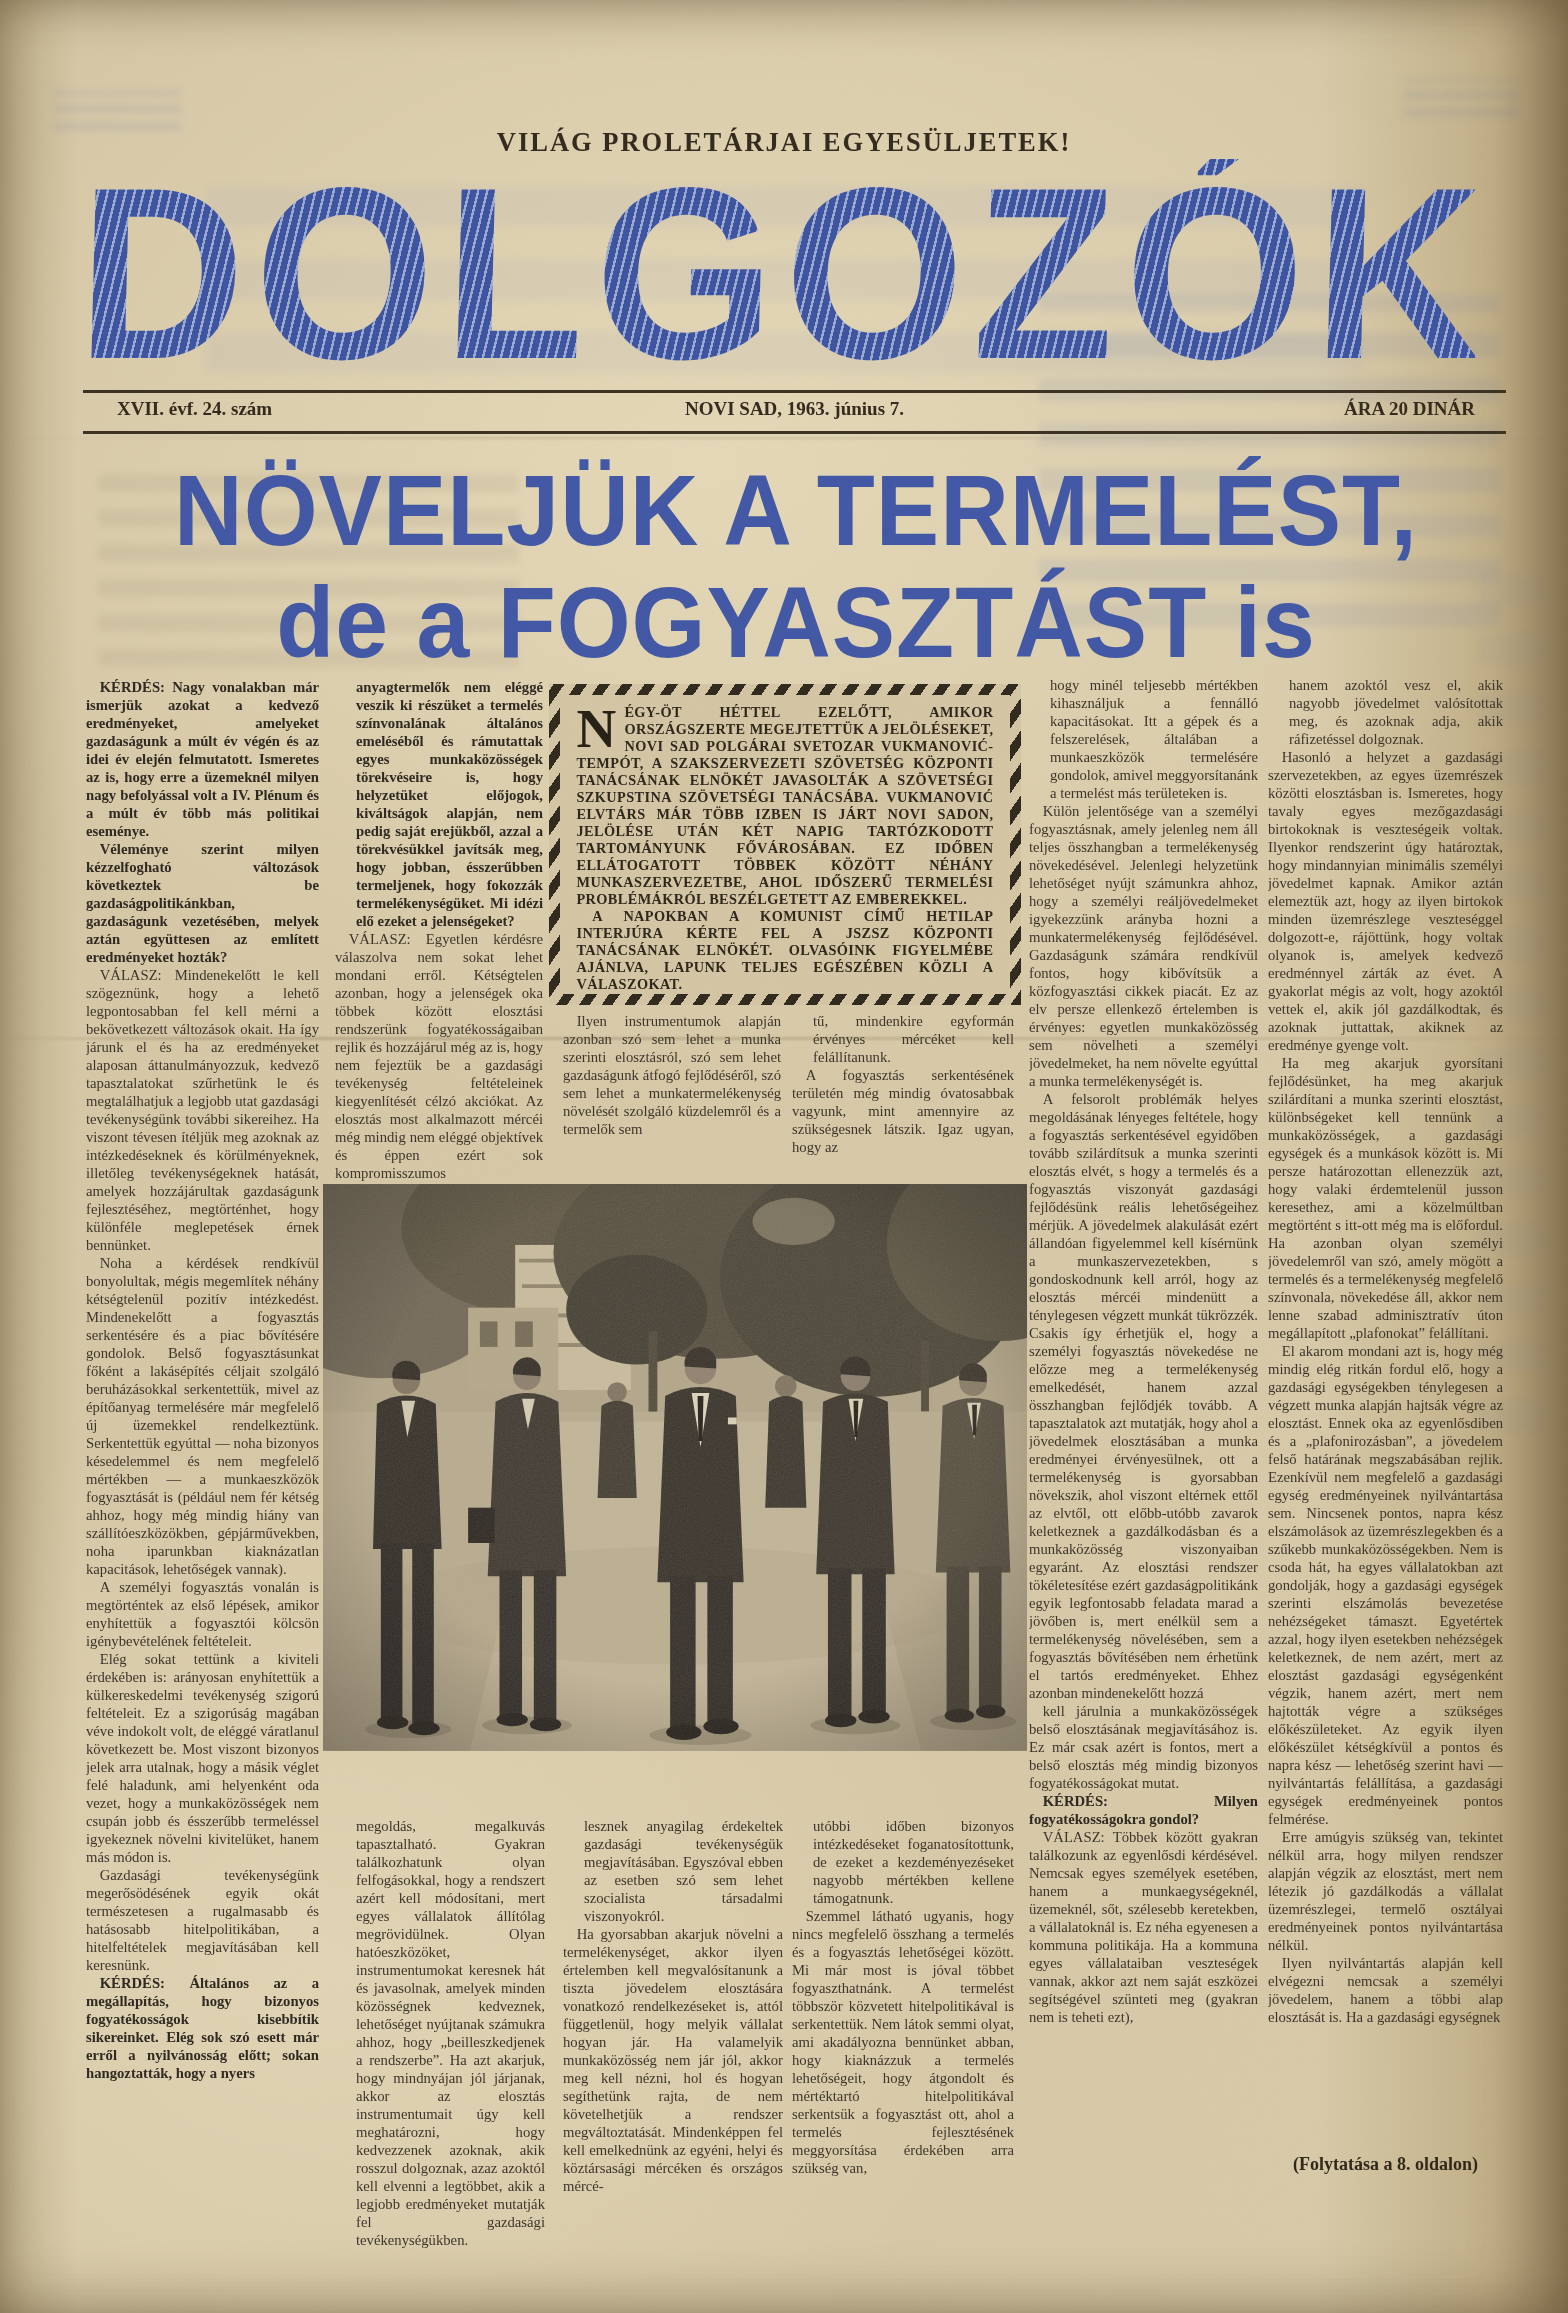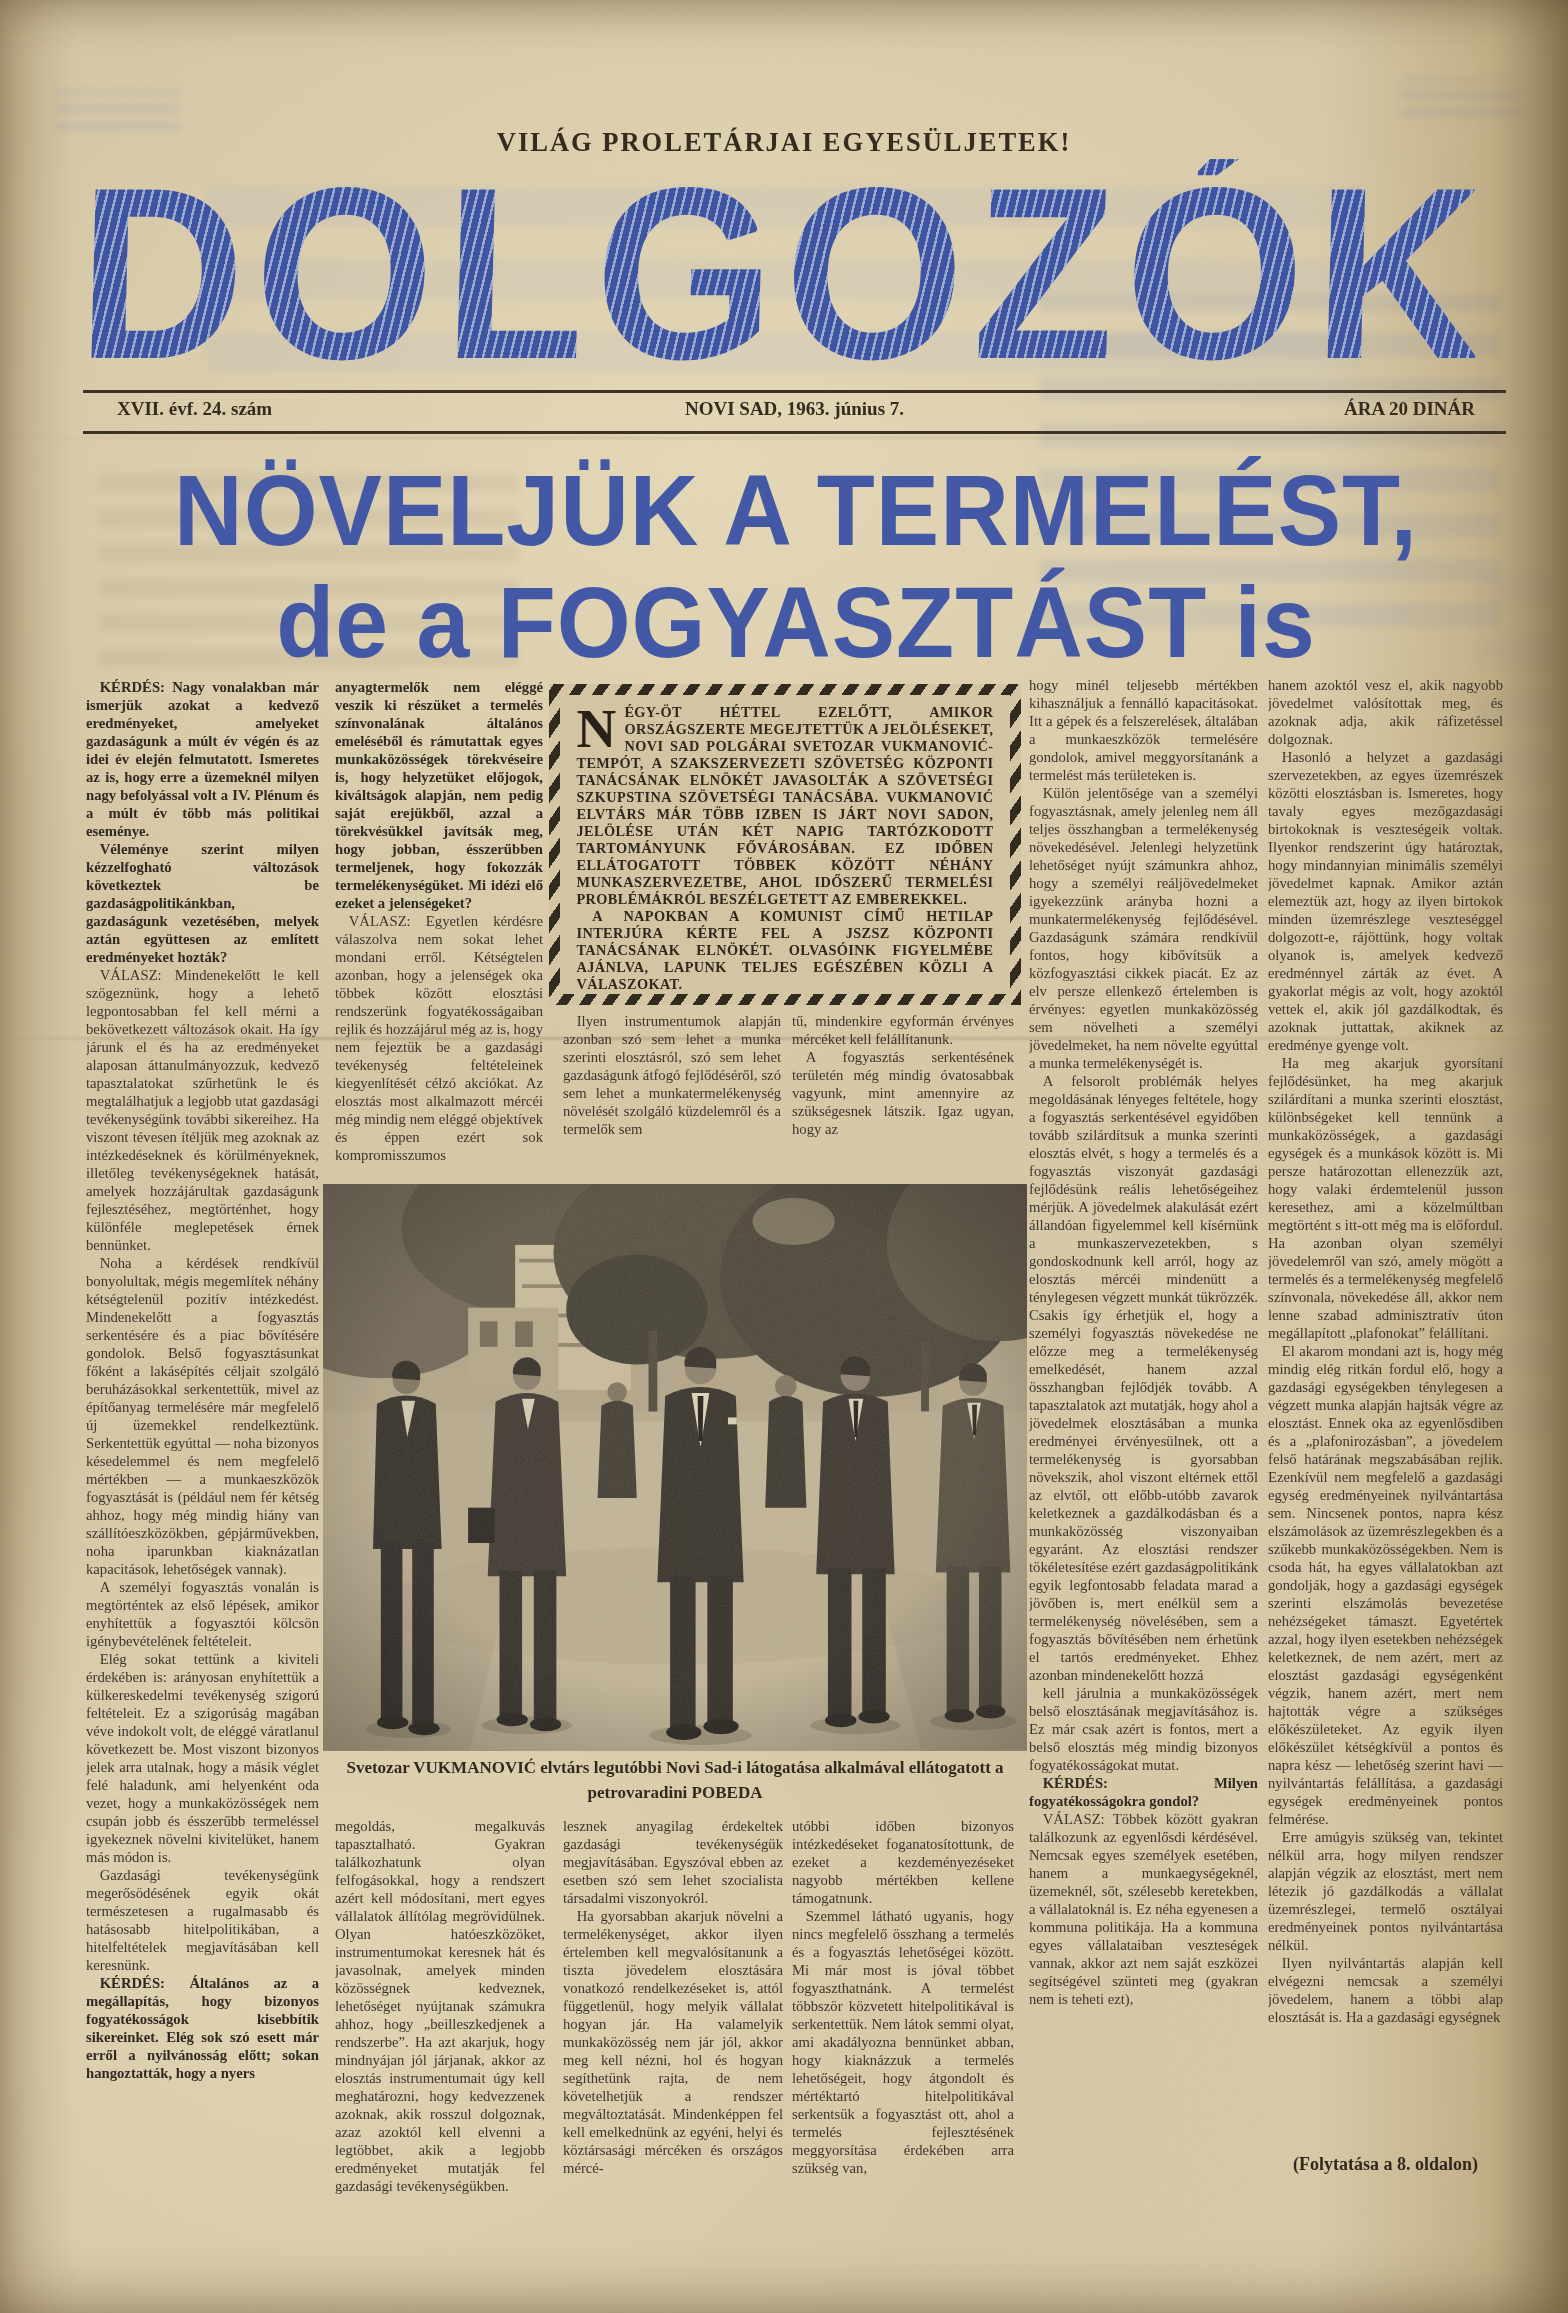--- a/index.html
+++ b/index.html
@@ -54,21 +54,21 @@
   .headline{position:absolute;left:0;top:443px;width:100%;margin:12px;text-align:center;
     font-family:"Liberation Sans",sans-serif;color:#4157a6;}
   .hl1,.hl2{display:block;font-weight:bold;letter-spacing:1px;transform:scaleY(1.05);}
   .hl1{font-size:95px;line-height:110px;}
   .hl2{font-size:95px;line-height:110px;margin-top:2px;}
 
   .col{position:absolute;overflow:hidden;font-size:14.7px;line-height:18px;
     text-align:justify;color:#3a332a;hyphens:auto;-webkit-hyphens:auto;overflow-wrap:break-word;}
   .col p{margin:0;text-indent:13.7px;}
   .col p.b{font-weight:bold;color:#2d2720;}
-  .col.cont > p:first-child{text-indent:0;}
+  .col.cont > p:first-child{text-indent:0;margin-left:21px;}
   .c1{left:86px;top:678px;width:233px;height:1517px;}
   .c2t{left:335px;top:678px;width:208px;height:504px;}
   .c3m{left:563px;top:1012px;width:218px;height:169px;}
   .c4m{left:792px;top:1012px;width:222px;height:169px;}
   .c2b{left:335px;top:1817px;width:210px;height:482px;}
   .c3b{left:563px;top:1817px;width:220px;height:482px;}
   .c4b{left:792px;top:1817px;width:222px;height:482px;}
   .c5{left:1029px;top:676px;width:229px;height:1623px;}
   .c6{left:1268px;top:676px;width:235px;height:1468px;}
 
@@ -258,21 +258,20 @@
         <rect x="6" y="390" width="23" height="146" fill="#453e33"></rect>
         <ellipse cx="-14" cy="542" rx="15" ry="7" fill="#2a251f"></ellipse>
         <ellipse cx="18" cy="538" rx="15" ry="7" fill="#2a251f"></ellipse>
       </g>
       <rect width="718" height="578" filter="url(#grainF)" opacity="0.55"></rect>
       <rect width="718" height="578" fill="url(#vign)"></rect>
     </svg>
   </div>
 
   <div class="caption">
-    <div>Svetozar VUKMANOVIĆ elvtárs legutóbbi Novi Sad-i látogatása alkalmával ellátogatott a petrovaradini POBEDA</div>
   </div>
 
   <div class="col c2b cont">
       <p>megoldás, megalkuvás tapasztalható. Gyakran találkozhatunk olyan felfogásokkal, hogy a rendszert azért kell módosítani, mert egyes vállalatok állítólag megrövidülnek. Olyan hatóeszközöket, instrumentumokat keresnek hát és javasolnak, amelyek minden közösségnek kedveznek, lehetőséget nyújtanak számukra ahhoz, hogy „beilleszkedjenek a rendszerbe”. Ha azt akarjuk, hogy mindnyájan jól járjanak, akkor az elosztás instrumentumait úgy kell meghatározni, hogy kedvezzenek azoknak, akik rosszul dolgoznak, azaz azoktól kell elvenni a legtöbbet, akik a legjobb eredményeket mutatják fel gazdasági tevékenységükben.</p>
     </div>
   <div class="col c3b cont">
       <p>lesznek anyagilag érdekeltek gazdasági tevékenységük megjavításában. Egyszóval ebben az esetben szó sem lehet szocialista társadalmi viszonyokról.</p>
       <p>Ha gyorsabban akarjuk növelni a termelékenységet, akkor ilyen értelemben kell megvalósítanunk a tiszta jövedelem elosztására vonatkozó rendelkezéseket is, attól függetlenül, hogy melyik vállalat hogyan jár. Ha valamelyik munkaközösség nem jár jól, akkor meg kell nézni, hol és hogyan segíthetünk rajta, de nem követelhetjük a rendszer megváltoztatását. Mindenképpen fel kell emelkednünk az egyéni, helyi és köztársasági mércéken és országos mércé-</p>
     </div>
   <div class="col c4b cont">

